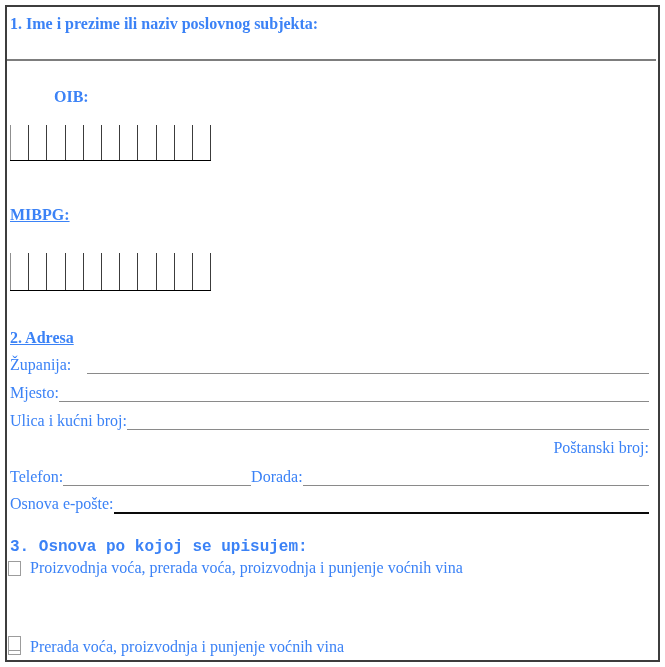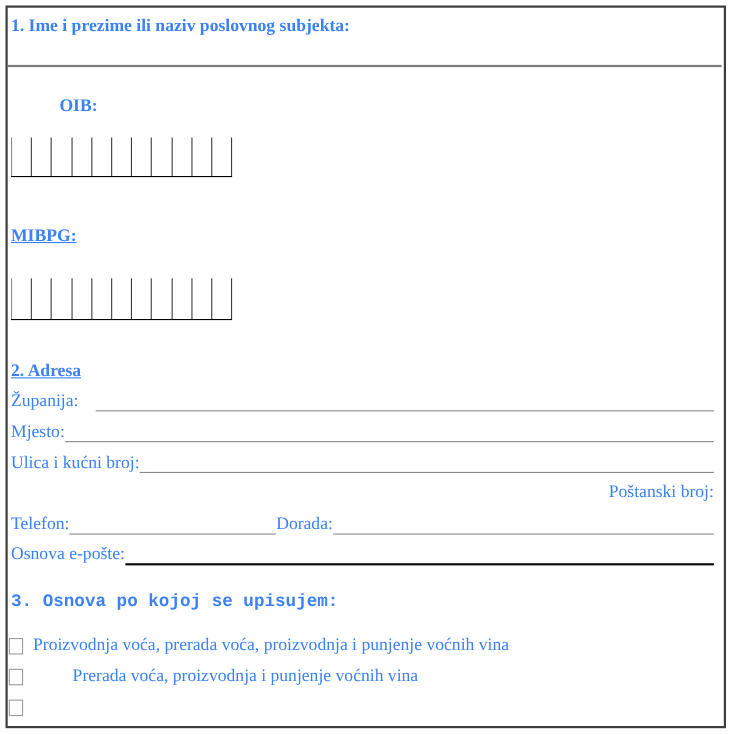--- a/index.html
+++ b/index.html
@@ -129,26 +129,26 @@
     <span class="fill-line"></span>
   </div>
 
   <div class="addr-row" style="top:493px;">
     <span class="lbl">Osnova e-pošte:</span>
     <span class="fill-line dark"></span>
   </div>
 
   <div class="abs h-bold" style="left:10px;top:538px;font-family:Liberation Mono, monospace;">3. Osnova po kojoj se upisujem:</div>
 
-  <div class="opt-row" style="top:577px;">
+  <div class="opt-row" style="top:558px;">
     <span class="checkbox"></span>
     <span>Proizvodnja voća, prerada voća, proizvodnja i punjenje voćnih vina</span>
   </div>
 
-  <div class="opt-row" style="top:605px;gap:36px;">
+  <div class="opt-row" style="top:637px;">
     <span class="checkbox"></span>
     <span>Prerada voća, proizvodnja i punjenje voćnih vina</span>
   </div>
 
   <div class="opt-row" style="top:633px;">
     <span class="checkbox"></span>
   </div>
 </div>
 
 </body></html>

